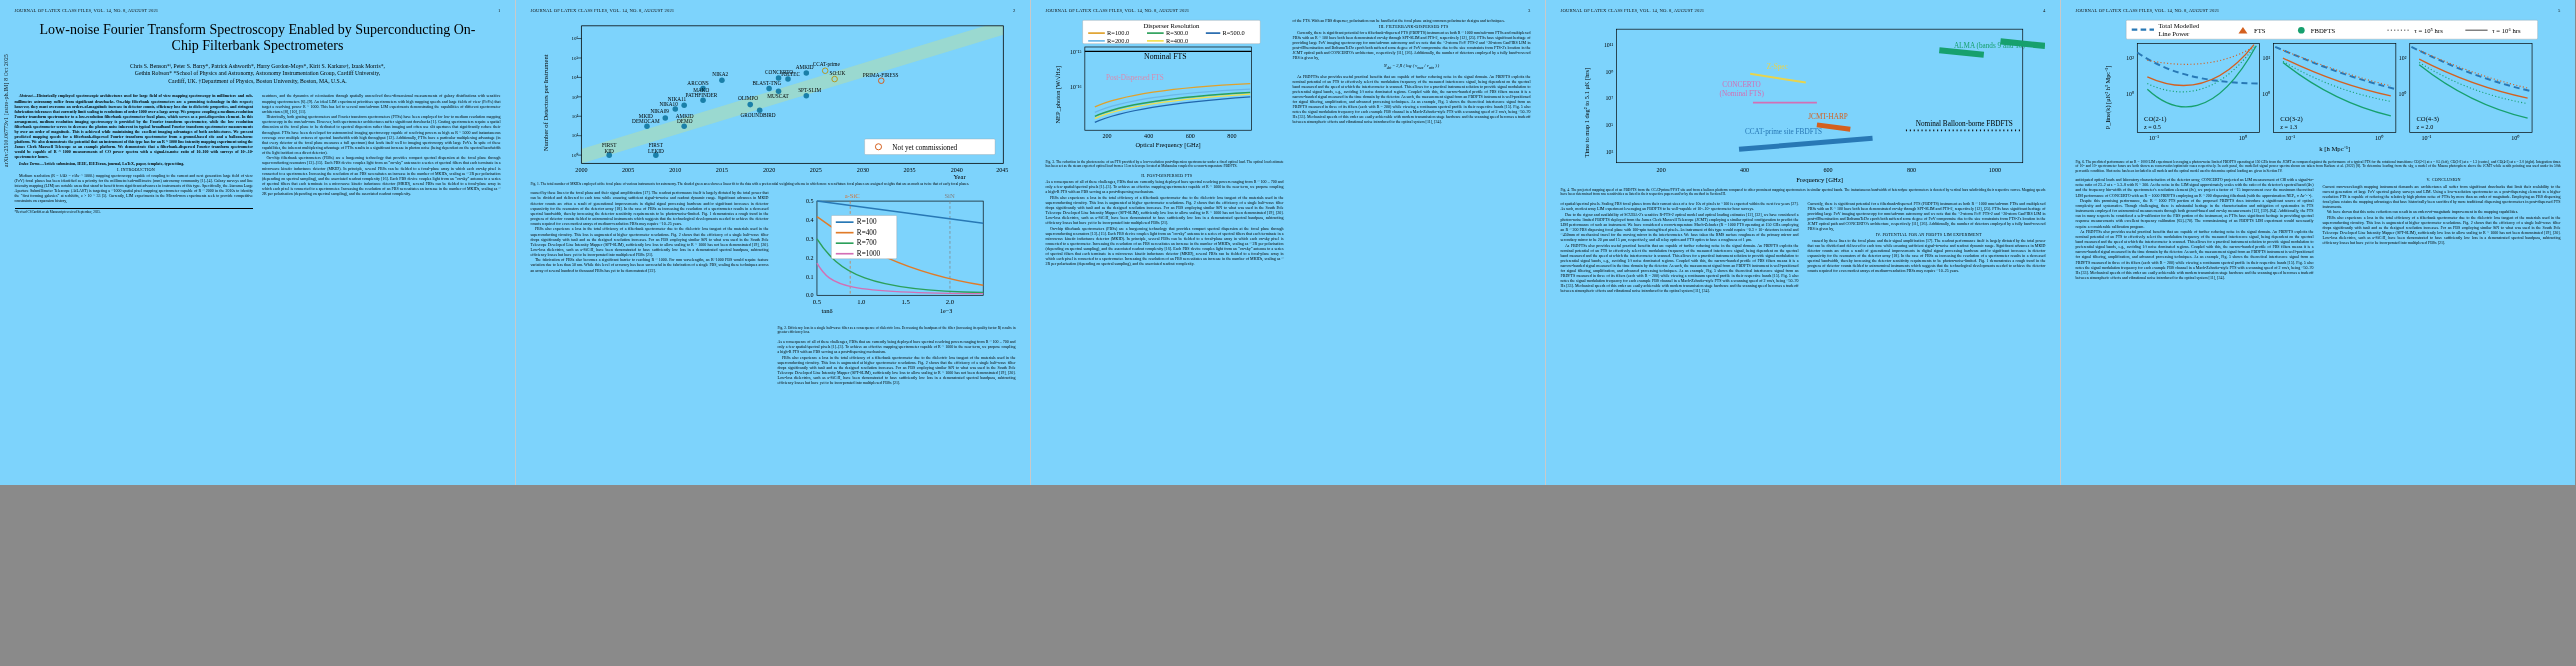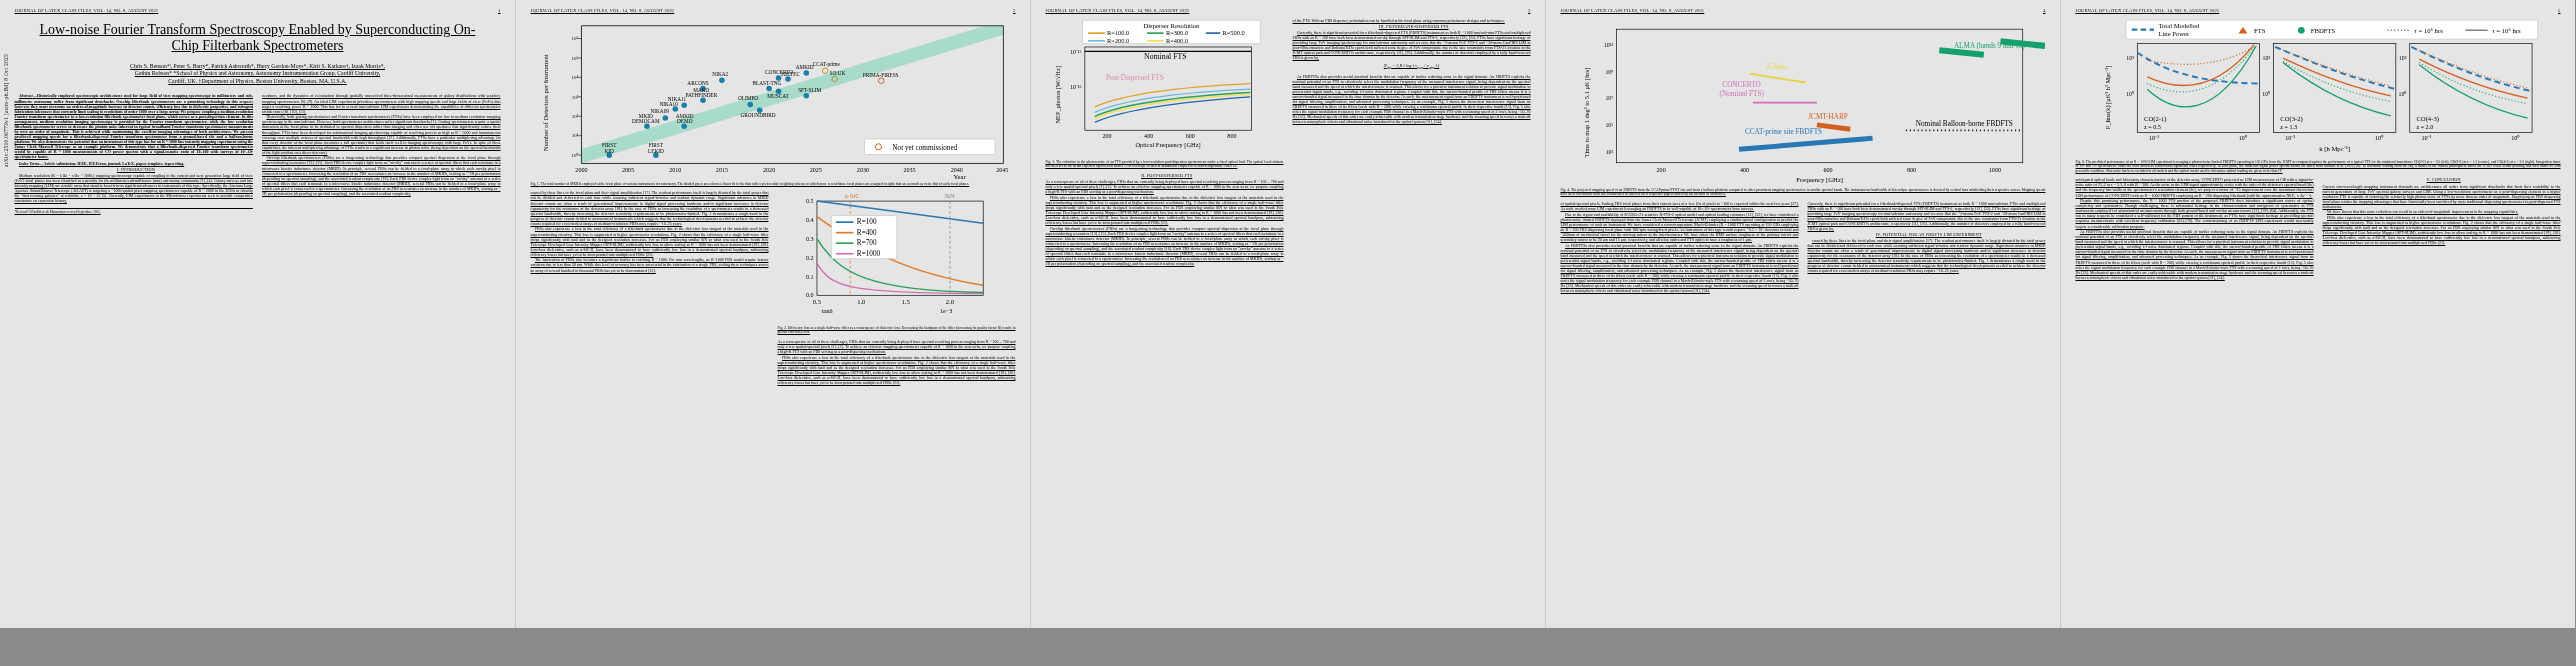--- a/index.html
+++ b/index.html
@@ -1,19 +1,19 @@
 <!DOCTYPE html>
 <html style="font-size:9px"><head>
 <meta charset="utf-8">
 <style>
   html,body{margin:0;padding:0;background:#8a8a8a;}
   body{width:2576px;height:667px;overflow:hidden;font-family:"Liberation Serif",serif;}
   .strip{display:flex;width:2576px;height:667px;}
-  .page{position:relative;background:#e5e5e5;width:515px;height:628px;box-sizing:border-box;
-        padding:7.8px 14.5px 5.6px 14.5px;overflow:hidden;text-decoration:underline;}
+  .page{position:relative;background:#7dd3fc;width:515px;height:485px;box-sizing:border-box;
+        padding:7.8px 14.5px 5.6px 14.5px;overflow:hidden;}
   .page + .page{border-left:0.6px solid #c9c9c9;}
   .runhead{display:flex;justify-content:space-between;font-size:4.7px;letter-spacing:0.1px;
            color:#111;margin-bottom:5.6px;font-family:"Liberation Serif",serif;}
   .arxiv{position:absolute;left:3.3px;top:167px;transform:rotate(-90deg);transform-origin:left top;
          font-size:5.6px;color:#111;white-space:nowrap;letter-spacing:0.2px;}
   h1.title{font-size:14px;font-weight:400;text-align:center;line-height:1.18;margin:9px 22px 7.8px 22px;}
   .authors{font-size:5.7px;text-align:center;line-height:1.35;margin:0 10px 7.8px 10px;}
   .cols{display:flex;gap:9px;}
   .col{width:50%;font-size:4px;line-height:1.26;text-align:justify;color:#000;}
   .col p{margin:0 0 0.8px 0;text-indent:4.4px;}

